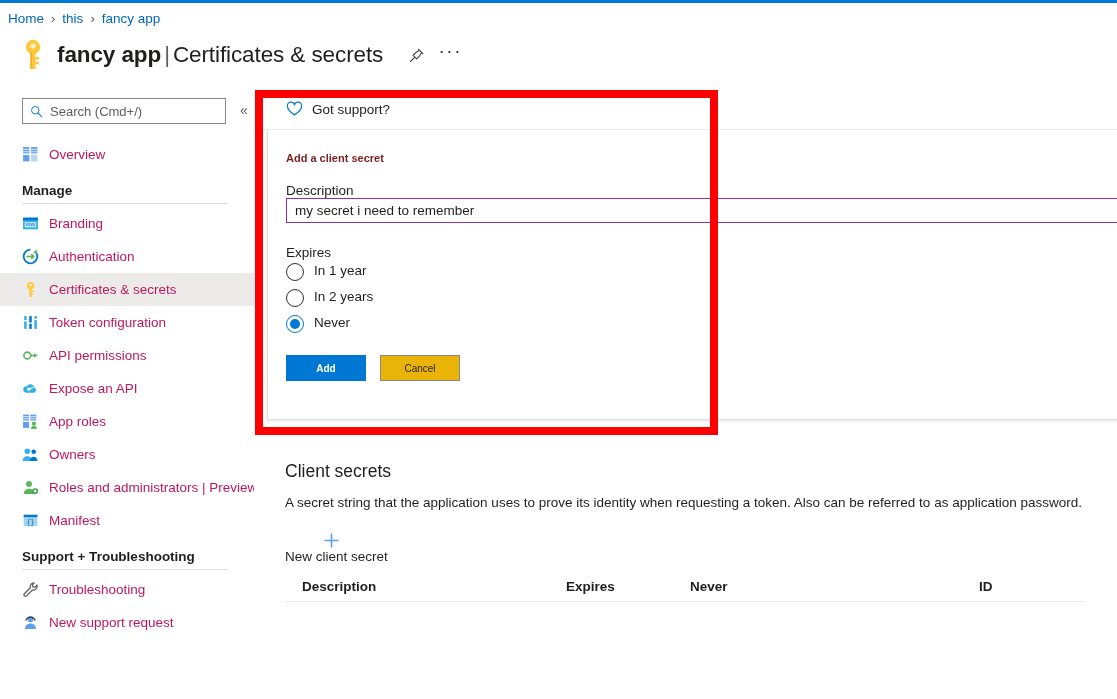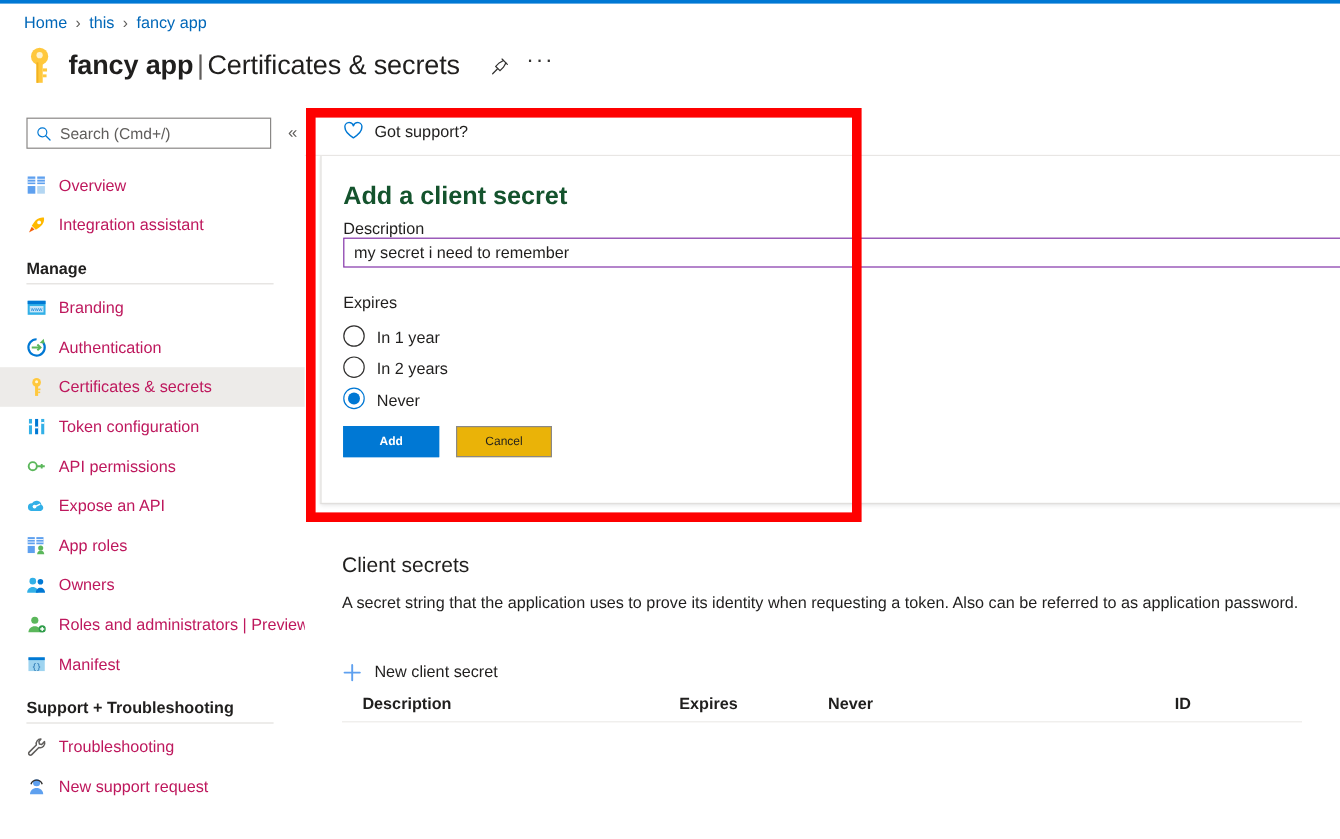--- a/index.html
+++ b/index.html
@@ -20,21 +20,21 @@
 
   
   .top-rule {
     position: absolute; left: 0; top: 0;
     width: 1117px; height: 3px;
     background: #0078d4;
   }
 
   
   .breadcrumb {
-    position: absolute; left: 20px; top: 11px;
+    position: absolute; left: 8px; top: 11px;
     display: flex; align-items: center;
     font-size: 13.5px;
     white-space: nowrap;
   }
   .crumb {
     color: #0067b8;
     cursor: pointer;
   }
   .crumb-sep {
     color: #605e5c;
@@ -176,23 +176,23 @@
   .secret-card {
     position: absolute; left: 13px; top: 38px;
     width: 980px; height: 290px;
     background: #ffffff;
     border: 1px solid #e1dfdd;
     border-top: none;
     box-shadow: 0 1.6px 3.6px rgba(0,0,0,0.10), 0 0.3px 0.9px rgba(0,0,0,0.08);
   }
   .card-h {
     position: absolute; left: 18px; top: 22px;
-    font-size: 21px;
+    font-size: 11px;
     font-weight: 700;
-    color: #14532d;
+    color: #7f1d1d;
   }
   .field-label {
     position: absolute;
     font-size: 13.5px;
     color: #201f1e;
   }
   .label-description { left: 18px; top: 53px; }
   .label-expires { left: 18px; top: 115px; }
 
   .desc-input {
@@ -203,21 +203,21 @@
     background: #ffffff;
     font-family: "Liberation Sans", sans-serif;
     font-size: 13.5px;
     color: #201f1e;
     padding: 0 8px;
     outline: none;
   }
 
   .radio-group { position: absolute; left: 18px; top: 133px; }
   .radio-row {
-    display: flex; align-items: flex-end;
+    display: flex; align-items: flex-start;
     height: 26px;
     cursor: pointer;
   }
   .radio-mark {
     width: 18px; height: 18px;
     border-radius: 50%;
     border: 1px solid #323130;
     background: #ffffff;
     margin-right: 10px;
     flex: 0 0 auto;
@@ -275,23 +275,24 @@
     font-weight: 400;
     color: #201f1e;
   }
   .section-desc {
     position: absolute; left: 31px; top: 43px;
     font-size: 13.5px;
     color: #201f1e;
     white-space: nowrap;
   }
   .new-secret-btn {
-    position: absolute; left: 31px; top: 100px;
-    display: flex; align-items: flex-start;
-    cursor: pointer;
+    position: absolute; left: 31px; top: 80px;
+    display: flex; align-items: center;
+    cursor: pointer;
+    flex-direction: column;
   }
   .plus-icon {
     width: 17px; height: 17px;
     margin-right: 10px;
     display: block;
   }
   .new-secret-label { font-size: 13.5px; color: #201f1e; }
 
   .table { position: absolute; left: 31px; top: 120px; width: 800px; }
   .table-head {
@@ -382,28 +383,20 @@
           <rect x="1" y="1" width="6" height="6" fill="#5ea0ef"></rect>
           <rect x="8.5" y="1" width="6" height="6" fill="#5ea0ef"></rect>
           <rect x="1" y="8.5" width="6" height="6" fill="#5ea0ef"></rect>
           <rect x="8.5" y="8.5" width="6" height="6" fill="#b3d6f2"></rect>
           <path d="M1 3.2h13.5M1 5.4h13.5" stroke="#fff" stroke-width="0.7"></path>
         </svg>
         <span class="nav-label">Overview</span>
       </div>
 
 
-      <div class="nav-item">
-        <svg class="nav-ico" viewBox="0 0 16 16">
-          <path d="M13.6 2.2c-3.4-.5-6 1.3-7.8 4l-1.6 2.4 3.2 3.2 2.4-1.6c2.7-1.8 4.5-4.4 4-7.8z" fill="#ffb900"></path>
-          <circle cx="10" cy="6" r="1.5" fill="#fff"></circle>
-          <path d="M4.2 9.4L2 13.8l4.4-2.2z" fill="#f7630c"></path>
-        </svg>
-        <span class="nav-label">Integration assistant</span>
-      </div>
 
       <div class="nav-group">
         <div class="nav-group-title">Manage</div>
         <div class="nav-group-rule"></div>
       </div>
 
       <div class="nav-item">
         <svg class="nav-ico" viewBox="0 0 16 16">
           <rect x="1" y="2.5" width="14" height="11" fill="#32b0e7"></rect>
           <rect x="1" y="2.5" width="14" height="2.6" fill="#0078d4"></rect>

